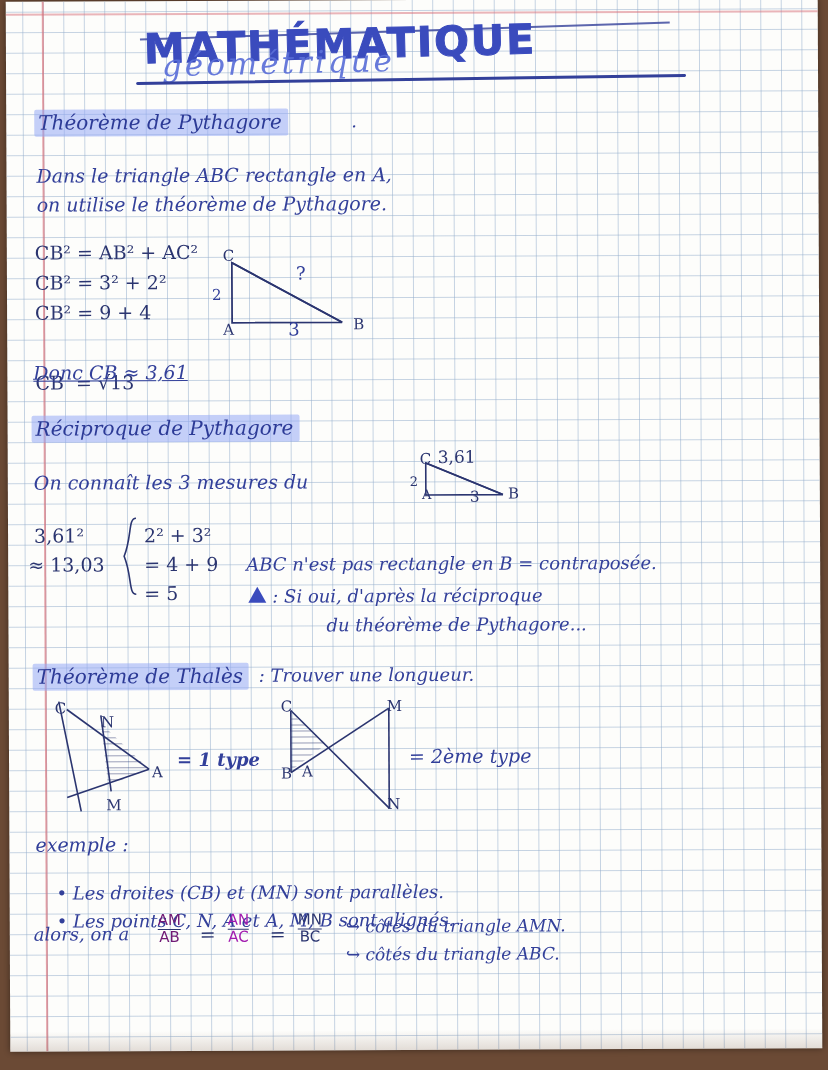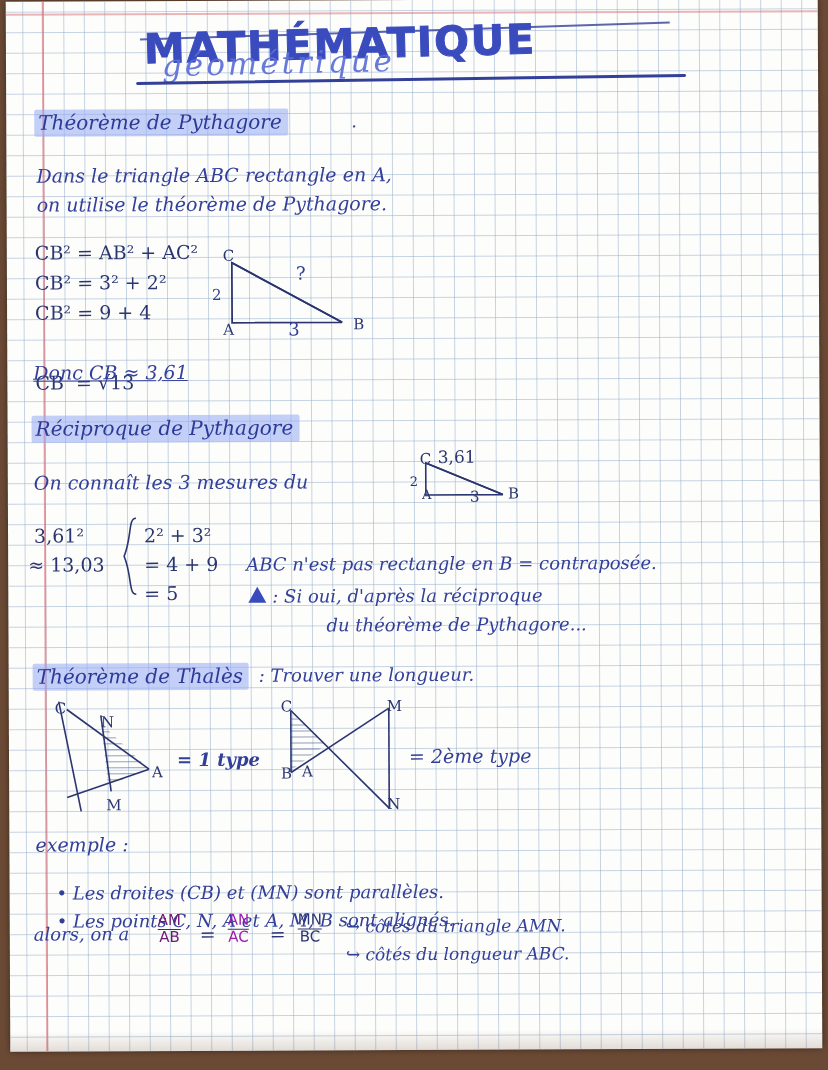--- a/index.html
+++ b/index.html
@@ -301,16 +301,16 @@
     <span class="num">AN</span>
     <span class="den">AC</span>
   </div>
   <div class="mono" style="left:260px; top:922px;">=</div>
   <div style="position:absolute; left:288px; top:912px; color:#2b3570;" class="frac">
     <span class="num">MN</span>
     <span class="den">BC</span>
   </div>
 
   <div class="line" style="left:336px; top:916px; font-size:17px;">↪ côtés du triangle AMN.</div>
-  <div class="line" style="left:336px; top:944px; font-size:17px;">↪ côtés du longueur ABC.</div>
+  <div class="line" style="left:336px; top:944px; font-size:17px;">↪ côtés du triangle ABC.</div>
 
   <div id="bottom-edge"></div>
 </div>
 
 </body></html>

